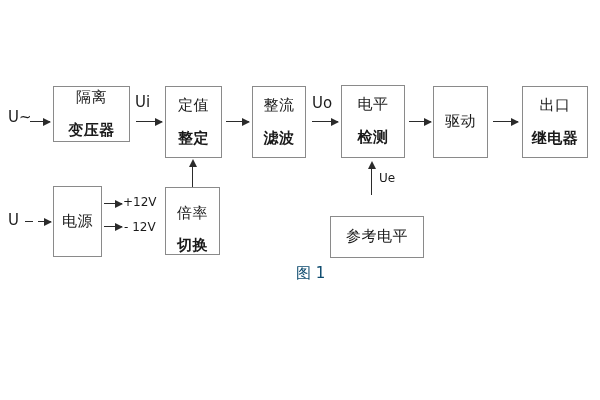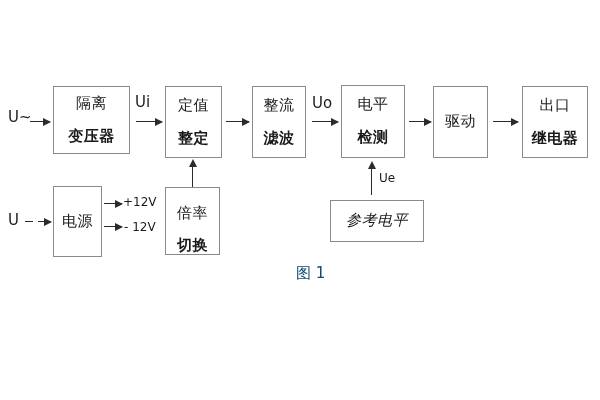--- a/index.html
+++ b/index.html
@@ -107,21 +107,21 @@
 </style>
 </head>
 <body>
 
 <div id="diagram">
 
   <span class="lbl" style="left:8px; top:110px;">U~</span>
 
   <div class="harrow" style="left:30px; top:121px; width:20px;"></div>
 
-  <div class="block" style="left:53px; top:86px; width:77px; height:68px;">
+  <div class="block" style="left:53px; top:86px; width:77px; height:56px;">
     <span class="ln">隔离</span>
     <span class="ln">变压器</span>
   </div>
 
   <span class="lbl" style="left:135px; top:95px;">Ui</span>
 
   <div class="harrow" style="left:136px; top:121px; width:26px;"></div>
 
   <div class="block" style="left:165px; top:86px; width:57px; height:72px;">
     <span class="ln">定值</span>
@@ -179,19 +179,19 @@
     <span class="ln">倍率</span>
     <span class="ln">切换</span>
   </div>
 
   <div class="varrow" style="left:192px; top:166px; height:21px;"></div>
 
   <div class="varrow" style="left:371px; top:168px; height:27px;"></div>
 
   <span class="lbl small" style="left:379px; top:172px;">Ue</span>
 
-  <div class="block single" style="left:330px; top:200px; width:94px; height:42px;font-style:italic;">
+  <div class="block single" style="left:330px; top:216px; width:94px; height:42px;">
     <span class="ln">参考电平</span>
   </div>
 
   <div class="caption" style="left:296px; top:264px;">图 1</div>
 
 </div>
 
 </body></html>

